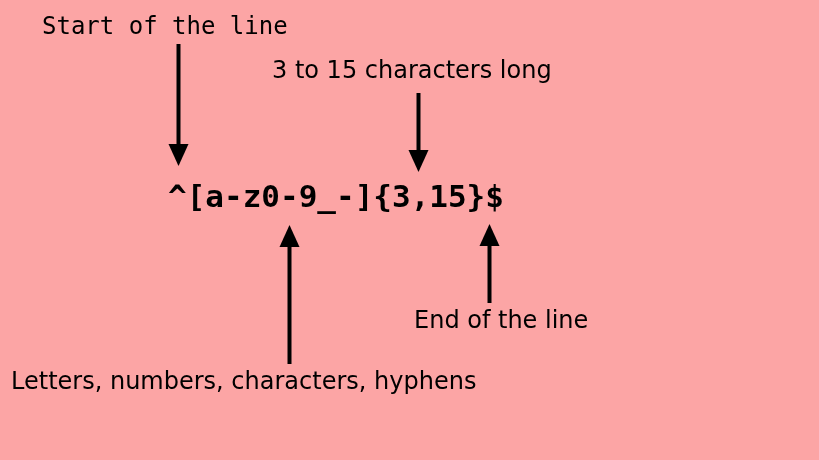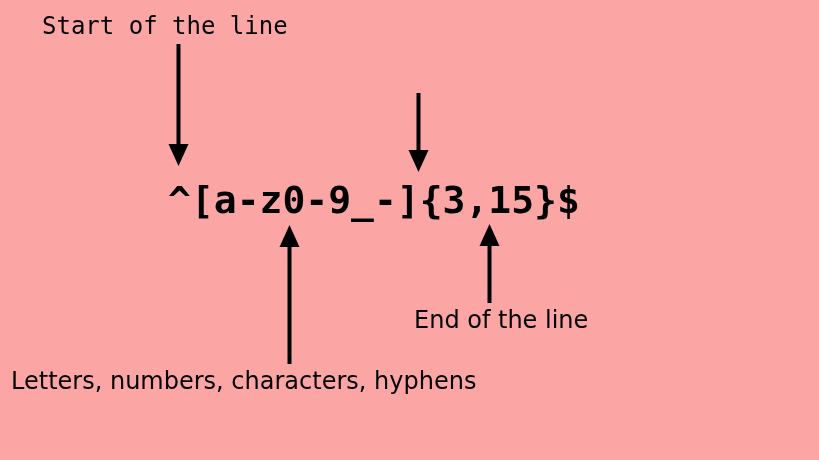--- a/index.html
+++ b/index.html
@@ -31,21 +31,21 @@
     letter-spacing: 0px;
   }
   .sans-label {
     font-family: "DejaVu Sans", sans-serif;
     font-size: 24px;
   }
   .pattern {
     position: absolute;
     font-family: "DejaVu Sans Mono", monospace;
     font-weight: bold;
-    font-size: 38px;
+    font-size: 31px;
     color: #000000;
     white-space: pre;
     line-height: 1;
     letter-spacing: 0px;
   }
   .arrow {
     position: absolute;
     overflow: visible;
   }
   .arrow svg {
@@ -60,20 +60,21 @@
 
   <div class="lbl mono-label" style="left:42px; top:14px;">Start of the line</div>
 
   <div class="arrow" style="left:160px; top:42px;">
     <svg width="40" height="128" viewBox="0 0 40 128" xmlns="http://www.w3.org/2000/svg">
       <line x1="18.5" y1="2" x2="18.5" y2="108" stroke="#000000" stroke-width="4"></line>
       <polygon points="18.5,124 8.5,102 28.5,102" fill="#000000"></polygon>
     </svg>
   </div>
 
+  <div class="lbl sans-label" style="left:272px; top:58px;">3 to 15 characters long</div>
 
   <div class="arrow" style="left:400px; top:92px;">
     <svg width="40" height="84" viewBox="0 0 40 84" xmlns="http://www.w3.org/2000/svg">
       <line x1="18.5" y1="1" x2="18.5" y2="62" stroke="#000000" stroke-width="4"></line>
       <polygon points="18.5,80 8.5,58 28.5,58" fill="#000000"></polygon>
     </svg>
   </div>
 
   <div class="pattern" style="left:168px; top:181px;">^[a-z0-9_-]{3,15}$</div>
 

